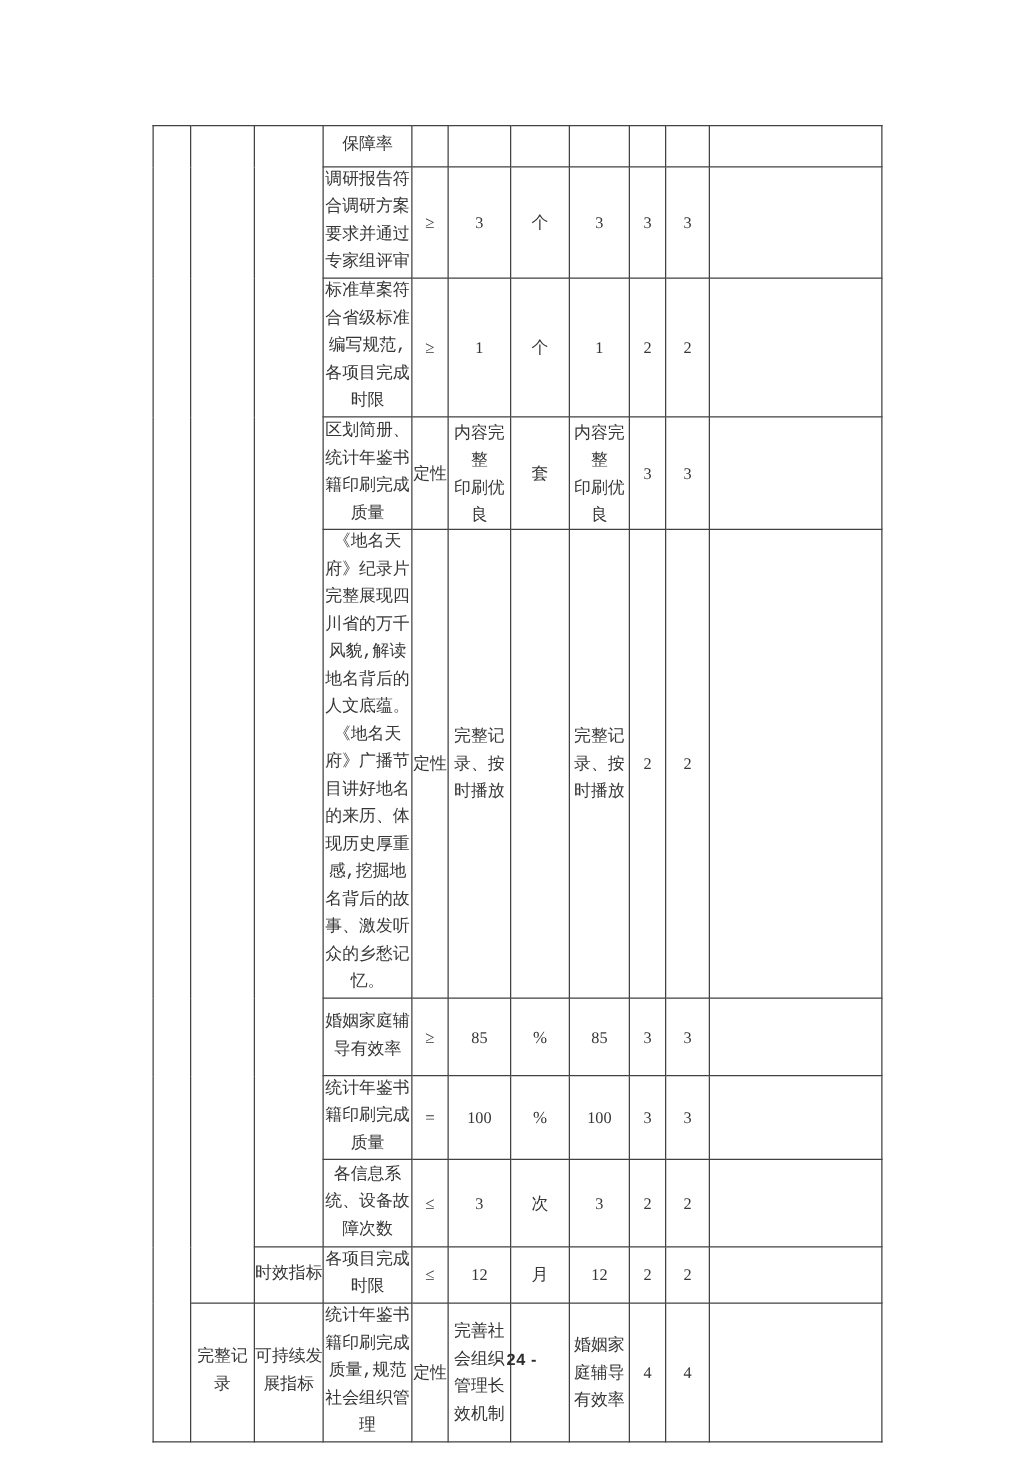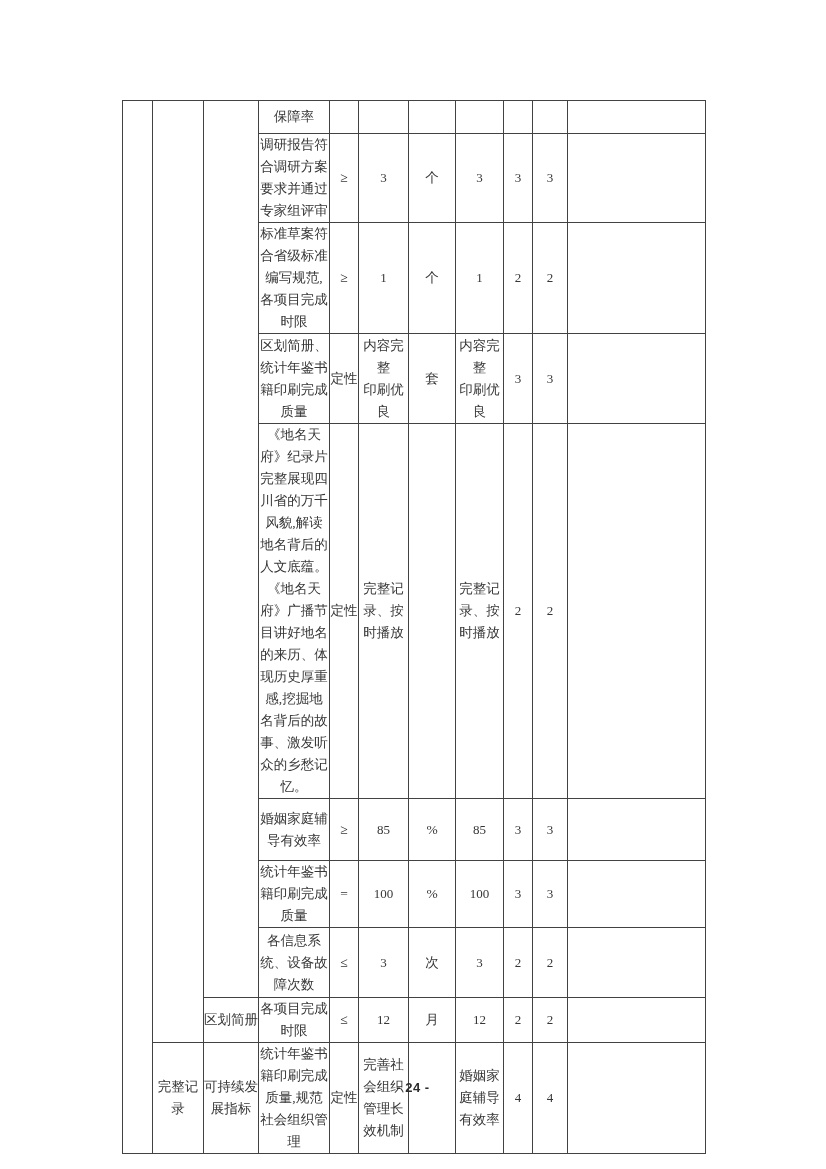--- a/index.html
+++ b/index.html
@@ -23,21 +23,21 @@
   }
   table.perf td {
     border: 1px solid #424242;
     text-align: center;
     vertical-align: middle;
     padding: 0;
     white-space: pre-line;
     line-height: 22px;
     overflow: hidden;
   }
-  td.nm { line-height: 22px; }
+  td.nm { line-height: 22px; font-family: Liberation Mono, monospace; }
   td.crit { line-height: 18px; }
   td.num { font-size: 13px; }
   .footer {
     position: absolute;
     left: 0;
     top: 1080px;
     width: 826px;
     text-align: center;
     font-family: "Liberation Sans", sans-serif;
     font-weight: bold;
@@ -154,21 +154,21 @@
       <td class="crit">≤</td>
       <td class="num">3</td>
       <td>次</td>
       <td class="num">3</td>
       <td class="num">2</td>
       <td class="num">2</td>
       <td></td>
     </tr>
 
     <tr style="height:45px">
-      <td class="nm">区划简册</td>
+      <td class="nm">时效指标</td>
       <td class="nm">各项目完成时限</td>
       <td class="crit">≤</td>
       <td class="num">12</td>
       <td>月</td>
       <td class="num">12</td>
       <td class="num">2</td>
       <td class="num">2</td>
       <td></td>
     </tr>
 

